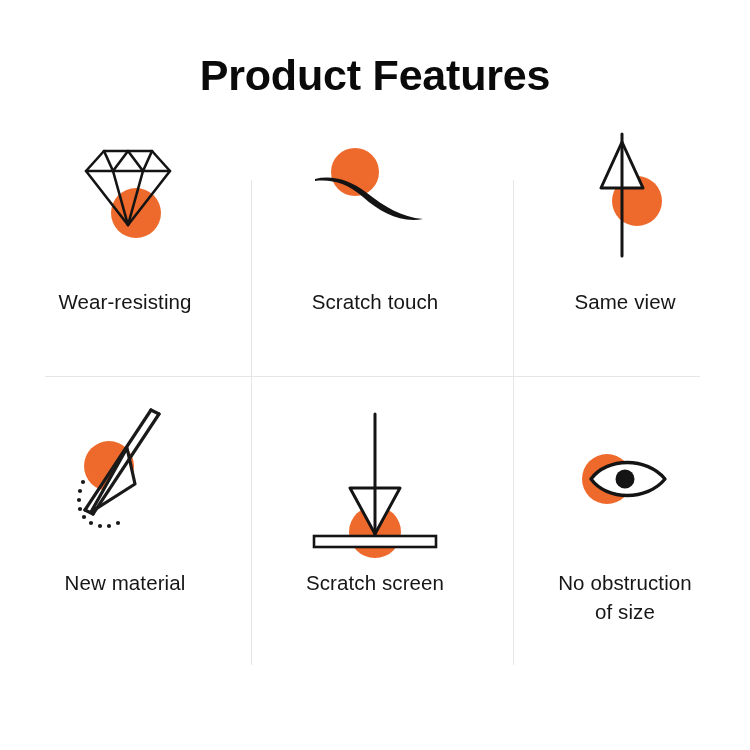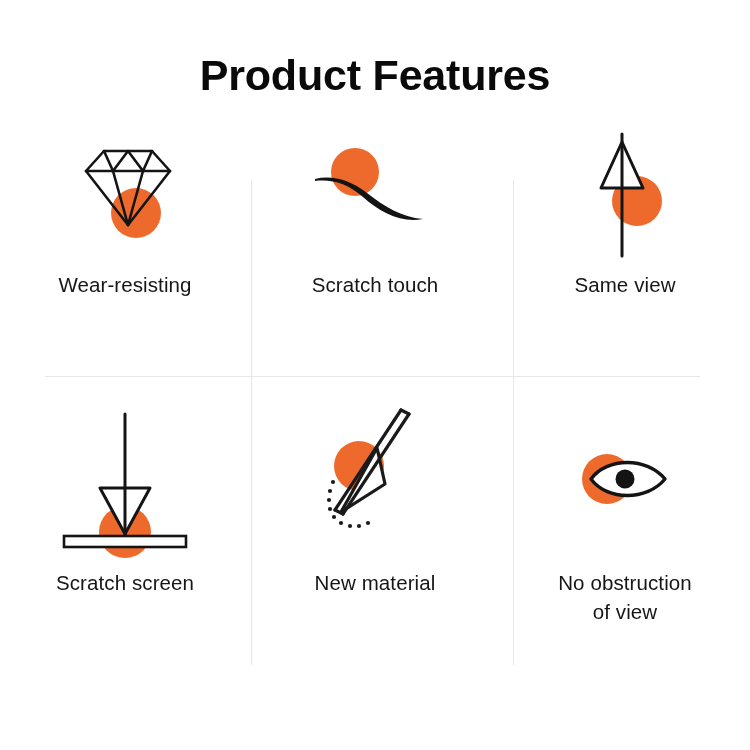--- a/index.html
+++ b/index.html
@@ -77,21 +77,21 @@
     font-weight: 400;
     color: #161616;
     line-height: 1.42;
     letter-spacing: 0.1px;
     white-space: pre-line;
     -webkit-font-smoothing: antialiased;
   }
 
   
   .row1 .icon-wrap { height: 150px; }
-  .row1 .cell-label { margin-top: 0px; text-align: center; }
+  .row1 .cell-label { margin-top: 17px; text-align: center; }
   .row2 .icon-wrap { height: 168px; }
   .row2 .cell-label { margin-top: 0px; }
 
   
   .divider-h {
     position: absolute;
     left: 45px;
     top: 376px;
     width: 655px;
     height: 1px;
@@ -162,39 +162,20 @@
 
             <path d="M57 22 L36 68 L78 68 Z"></path>
           </g>
           <g stroke="#141414" stroke-width="3" stroke-linecap="round" fill="#ffffff">
 
             <path d="M57 14 L57 136"></path>
           </g>
         </svg>
       </div>
       <div class="cell-label">Same view</div>
-    </div>
-
-    <div class="cell row2">
-      <div class="icon-wrap">
-        <svg width="150" height="160" viewBox="0 0 150 160" fill="none">
-          <circle cx="75" cy="128" r="26" fill="#ee6a2c"></circle>
-          <g stroke="#141414" stroke-width="3" stroke-linejoin="round" stroke-linecap="round" fill="#ffffff">
-
-            <path d="M50 84 L100 84 L75 130 Z"></path>
-          </g>
-          <g stroke="#141414" stroke-width="3" stroke-linecap="round" fill="#ffffff">
-
-            <path d="M75 10 L75 132"></path>
-          </g>
-
-          <rect x="14" y="132" width="122" height="11" fill="#ffffff" stroke="#141414" stroke-width="2.6"></rect>
-        </svg>
-      </div>
-      <div class="cell-label">Scratch screen</div>
     </div>
 
     <div class="cell row2">
       <div class="icon-wrap">
         <svg width="140" height="160" viewBox="0 0 140 160" fill="none">
           <circle cx="54" cy="62" r="25" fill="#ee6a2c"></circle>
 
           <g fill="#1a1a1a">
             <circle cx="28" cy="78" r="2.1"></circle>
             <circle cx="25" cy="87" r="2.1"></circle>
@@ -216,32 +197,51 @@
             <path d="M104 10 L96 6"></path>
             <path d="M38 110 L30 106"></path>
           </g>
         </svg>
       </div>
       <div class="cell-label">New material</div>
     </div>
 
     <div class="cell row2">
       <div class="icon-wrap">
+        <svg width="150" height="160" viewBox="0 0 150 160" fill="none">
+          <circle cx="75" cy="128" r="26" fill="#ee6a2c"></circle>
+          <g stroke="#141414" stroke-width="3" stroke-linejoin="round" stroke-linecap="round" fill="#ffffff">
+
+            <path d="M50 84 L100 84 L75 130 Z"></path>
+          </g>
+          <g stroke="#141414" stroke-width="3" stroke-linecap="round" fill="#ffffff">
+
+            <path d="M75 10 L75 132"></path>
+          </g>
+
+          <rect x="14" y="132" width="122" height="11" fill="#ffffff" stroke="#141414" stroke-width="2.6"></rect>
+        </svg>
+      </div>
+      <div class="cell-label">Scratch screen</div>
+    </div>
+
+    <div class="cell row2">
+      <div class="icon-wrap">
         <svg width="140" height="110" viewBox="0 0 140 110" fill="none">
           <circle cx="52" cy="50" r="25" fill="#ee6a2c"></circle>
           <g stroke="#141414" stroke-width="3.4" stroke-linejoin="round" stroke-linecap="round" fill="#ffffff">
 
             <path d="M36 50 C 52 28, 92 28, 110 50 C 92 72, 52 72, 36 50 Z"></path>
           </g>
 
           <circle cx="70" cy="50" r="9.5" fill="#141414"></circle>
         </svg>
       </div>
       <div class="cell-label">No obstruction
-of view</div>
+of size</div>
     </div>
 
   </div>
 
   <div class="divider-h"></div>
   <div class="divider-v divider-v-1"></div>
   <div class="divider-v divider-v-2"></div>
 
 </div>
 

